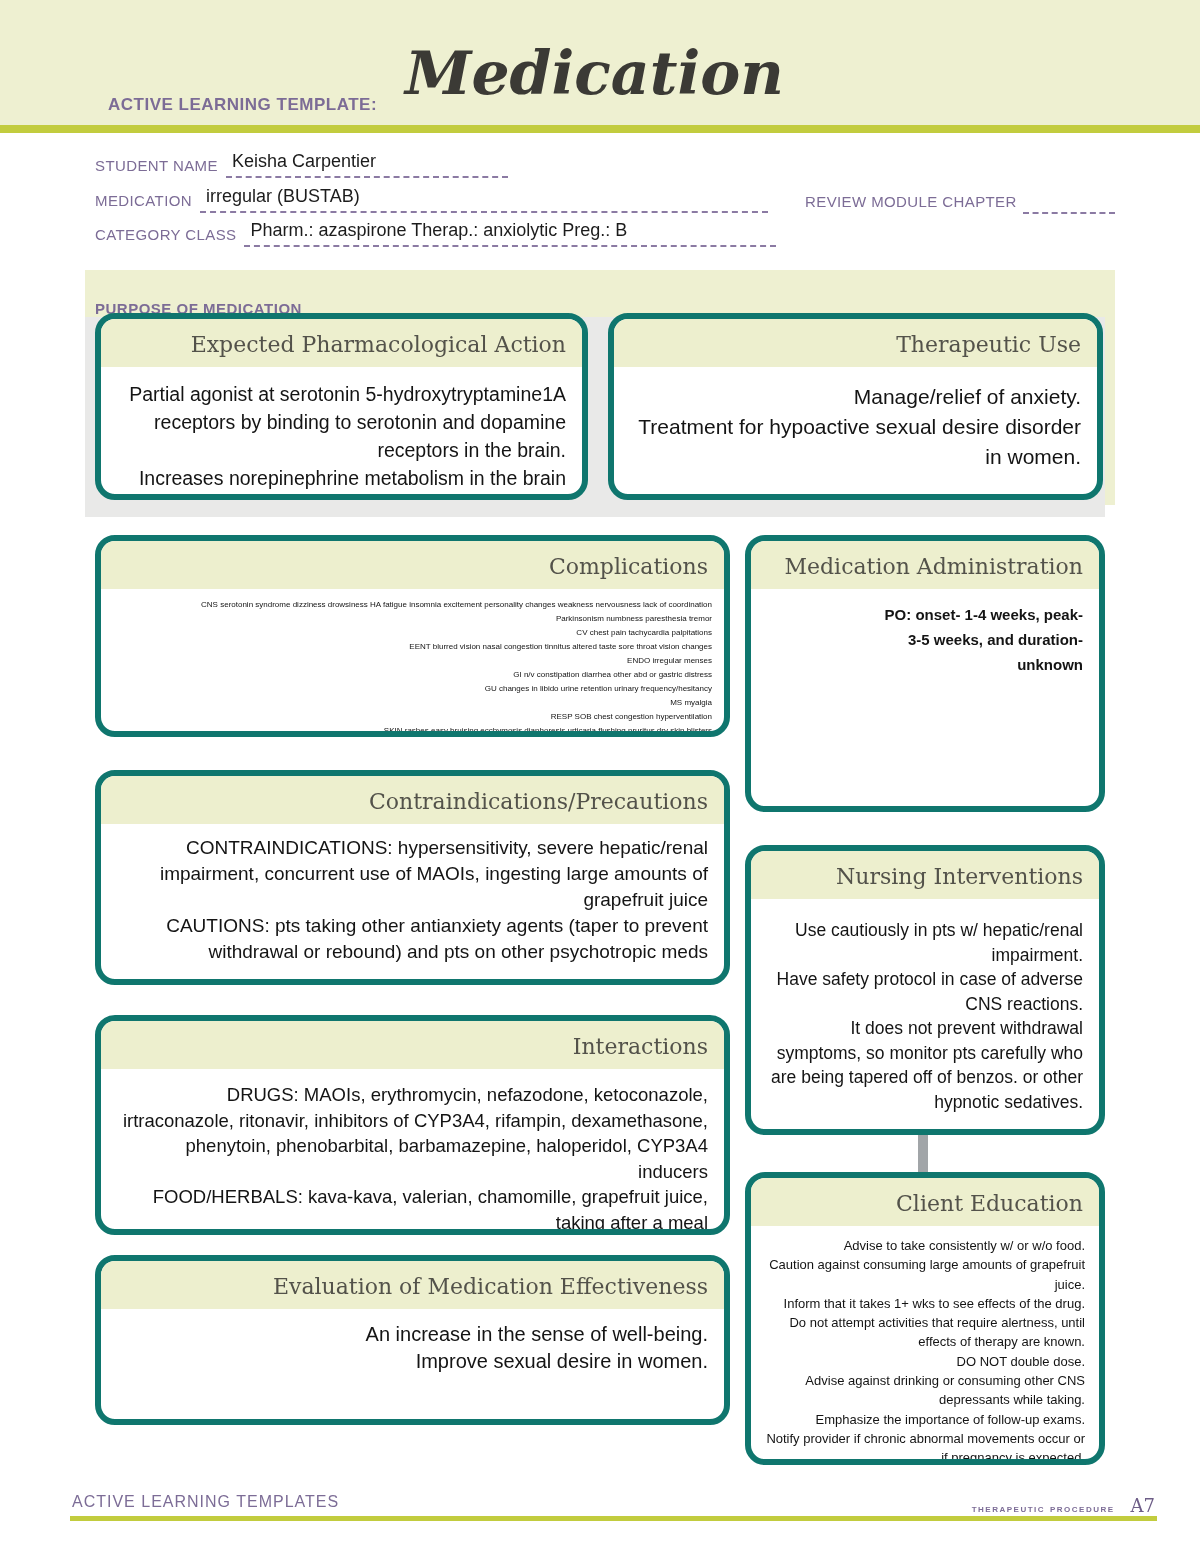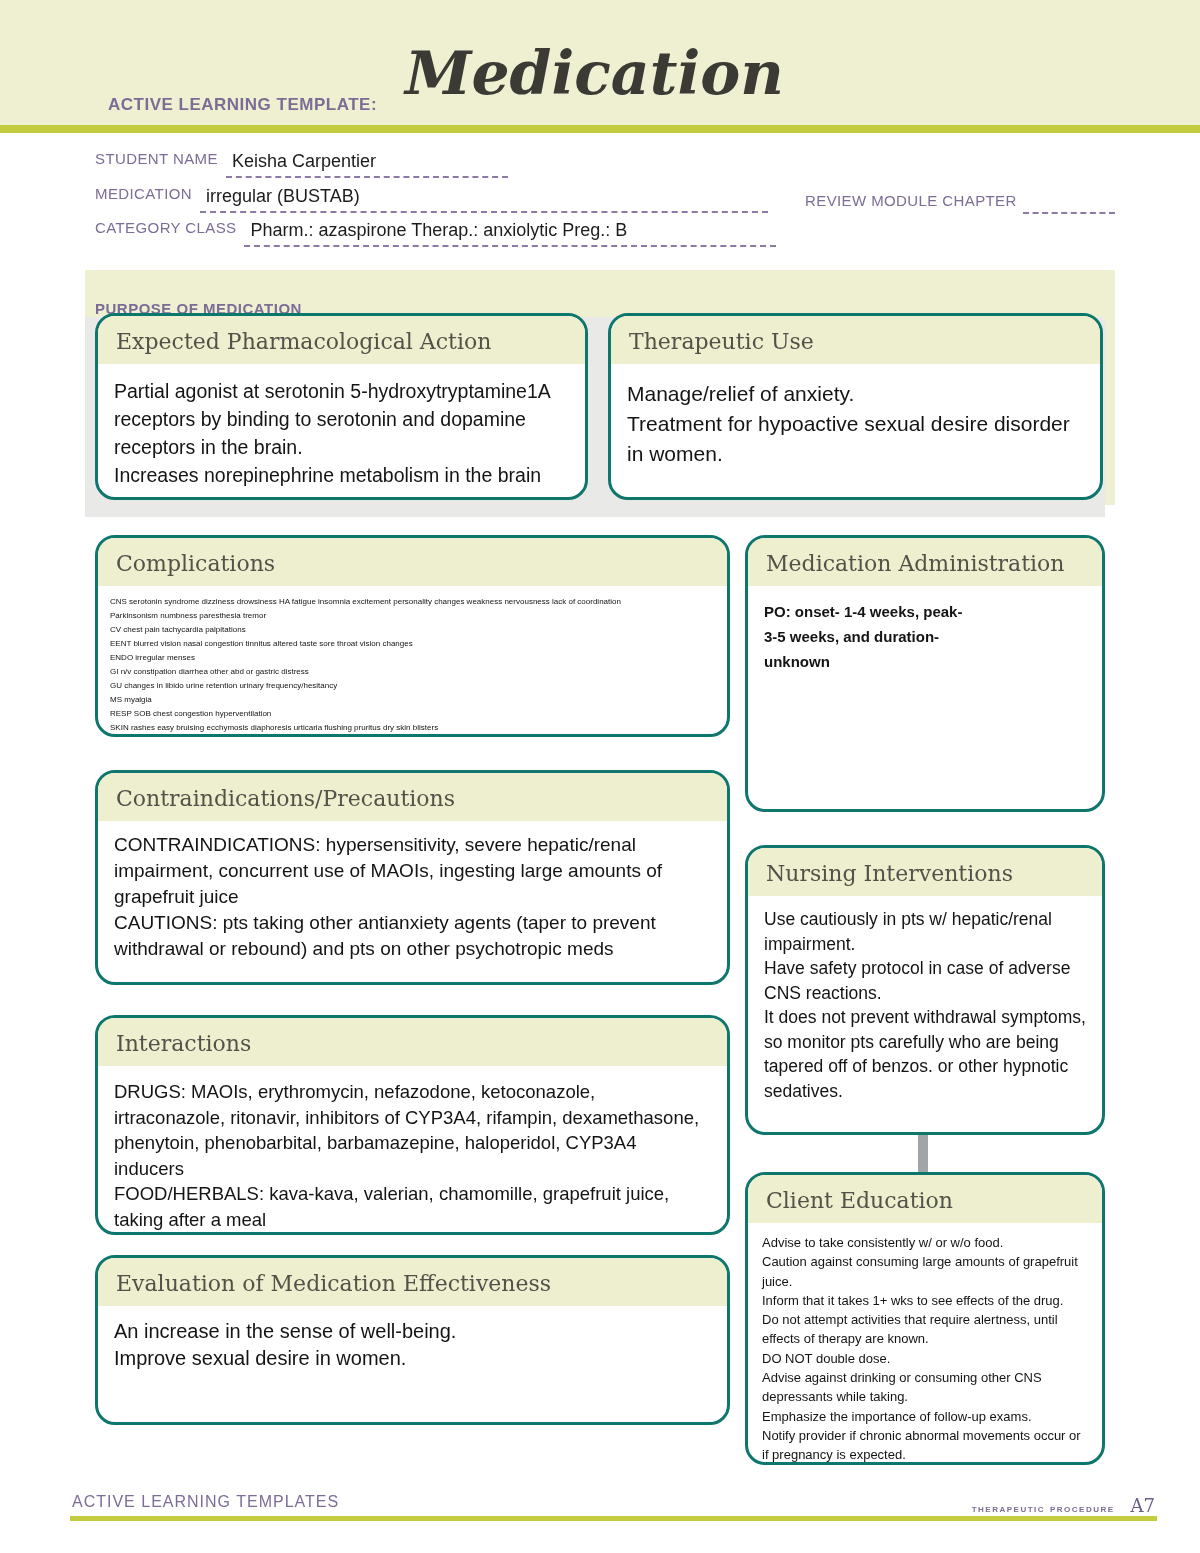--- a/index.html
+++ b/index.html
@@ -13,56 +13,56 @@
     overflow: hidden;
   }
   
   .top-band  { position: absolute; left: 0; top: 0; width: 1200px; height: 125px; background: #eef0d1; }
   .top-bar   { position: absolute; left: 0; top: 125px; width: 1200px; height: 8px; background: #c2cc3e; }
   .alt-label { position: absolute; left: 108px; top: 95px; font-size: 17px; font-weight: bold;
                color: #7c6c96; letter-spacing: 0.5px; }
   .alt-title { position: absolute; left: 405px; top: 40px; font-family: "DejaVu Serif", serif;
                font-style: italic; font-weight: bold; font-size: 60px; color: #3b3a35; line-height: 1.1; }
   
-  .form-row  { position: absolute; display: flex; }
+  .form-row  { position: absolute; display: flex; align-items: flex-end; }
   .form-label{ font-size: 15px; color: #7c6c96; letter-spacing: 0.4px; padding-bottom: 4px; }
   .form-value{ font-size: 18px; color: #1c1c1c; border-bottom: 2px dashed #8b7aa3;
                padding: 0 10px 3px 6px; margin-left: 8px; line-height: 1.3; }
   .row-student  { left: 95px; top: 150px; }
   .row-student .form-value { min-width: 282px; }
   .row-med      { left: 95px; top: 185px; }
   .row-med .form-value { min-width: 568px; }
   .row-review   { left: 805px; top: 192px; }
   .row-review .blank-line { display: inline-block; min-width: 92px; border-bottom: 2px dashed #8b7aa3;
                height: 22px; margin-left: 6px; }
   .row-cat      { left: 95px; top: 219px; }
   .row-cat .form-value { min-width: 532px; }
   
   .purpose-band { position: absolute; left: 85px; top: 270px; width: 1030px; height: 47px;
                   background: #eef0d1; display: flex; align-items: flex-end; padding-left: 10px; }
   .purpose-label{ font-size: 15px; font-weight: bold; color: #7c6c96; letter-spacing: 0.5px; }
   .gray-panel   { position: absolute; left: 85px; top: 317px; width: 1020px; height: 200px; background: #e9e9e8; }
   .yellow-strip { position: absolute; left: 1105px; top: 317px; width: 10px; height: 188px; background: #eef0d1; }
   
-  .box { position: absolute; background: #ffffff; border: 3px solid #0f766e; border-radius: 20px; overflow: hidden; }
+  .box { position: absolute; background: #ffffff; border: 6px solid #0f766e; border-radius: 20px; overflow: hidden; text-align: right; }
   .box-head  { background: #edefce; padding: 13px 16px 10px 18px; }
   .box-title { font-family: "DejaVu Serif", serif; font-size: 22px; color: #53524a; }
   .box-body  { white-space: pre-line; color: #141414; padding: 12px 16px; }
   .box-epa       { left: 95px;  top: 313px;  width: 493px; height: 187px; }
   .body-epa      { font-size: 19.5px; line-height: 28px; padding-top: 13px; }
   .box-tuse      { left: 608px; top: 313px;  width: 495px; height: 187px; }
   .body-tuse     { font-size: 21px; line-height: 30px; padding-top: 15px; }
   .box-comp      { left: 95px;  top: 535px;  width: 635px; height: 202px; }
   .body-comp     { font-size: 8px; line-height: 14px; font-weight: 400; padding: 9px 12px; }
   .box-medadmin  { left: 745px; top: 535px;  width: 360px; height: 277px; }
   .body-medadmin { font-size: 15px; line-height: 25px; padding-top: 13px; font-weight: bold; }
   .box-contra    { left: 95px;  top: 770px;  width: 635px; height: 215px; }
   .body-contra   { font-size: 19px; line-height: 26px; padding-top: 11px; }
   .box-nursing   { left: 745px; top: 845px;  width: 360px; height: 290px; }
-  .body-nursing  { font-size: 17.5px; line-height: 24.5px; padding-top: 11px; }
+  .body-nursing  { font-size: 17.5px; line-height: 24.5px; padding-top: 19px; }
   .box-inter     { left: 95px;  top: 1015px; width: 635px; height: 220px; }
   .body-inter    { font-size: 18.5px; line-height: 25.5px; padding-top: 13px; }
   .box-cliedu    { left: 745px; top: 1172px; width: 360px; height: 293px; }
   .body-cliedu   { font-size: 13px; line-height: 19.3px; padding: 10px 14px; }
   .box-eval      { left: 95px;  top: 1255px; width: 635px; height: 170px; }
   .body-eval     { font-size: 20px; line-height: 27px; padding-top: 12px; }
   .connector { position: absolute; left: 918px; top: 1133px; width: 10px; height: 42px; background: #a1a5a8; }
   
   .footer-left  { position: absolute; left: 72px; top: 1493px; font-size: 16px; color: #7c6c96;
                   letter-spacing: 1px; }

